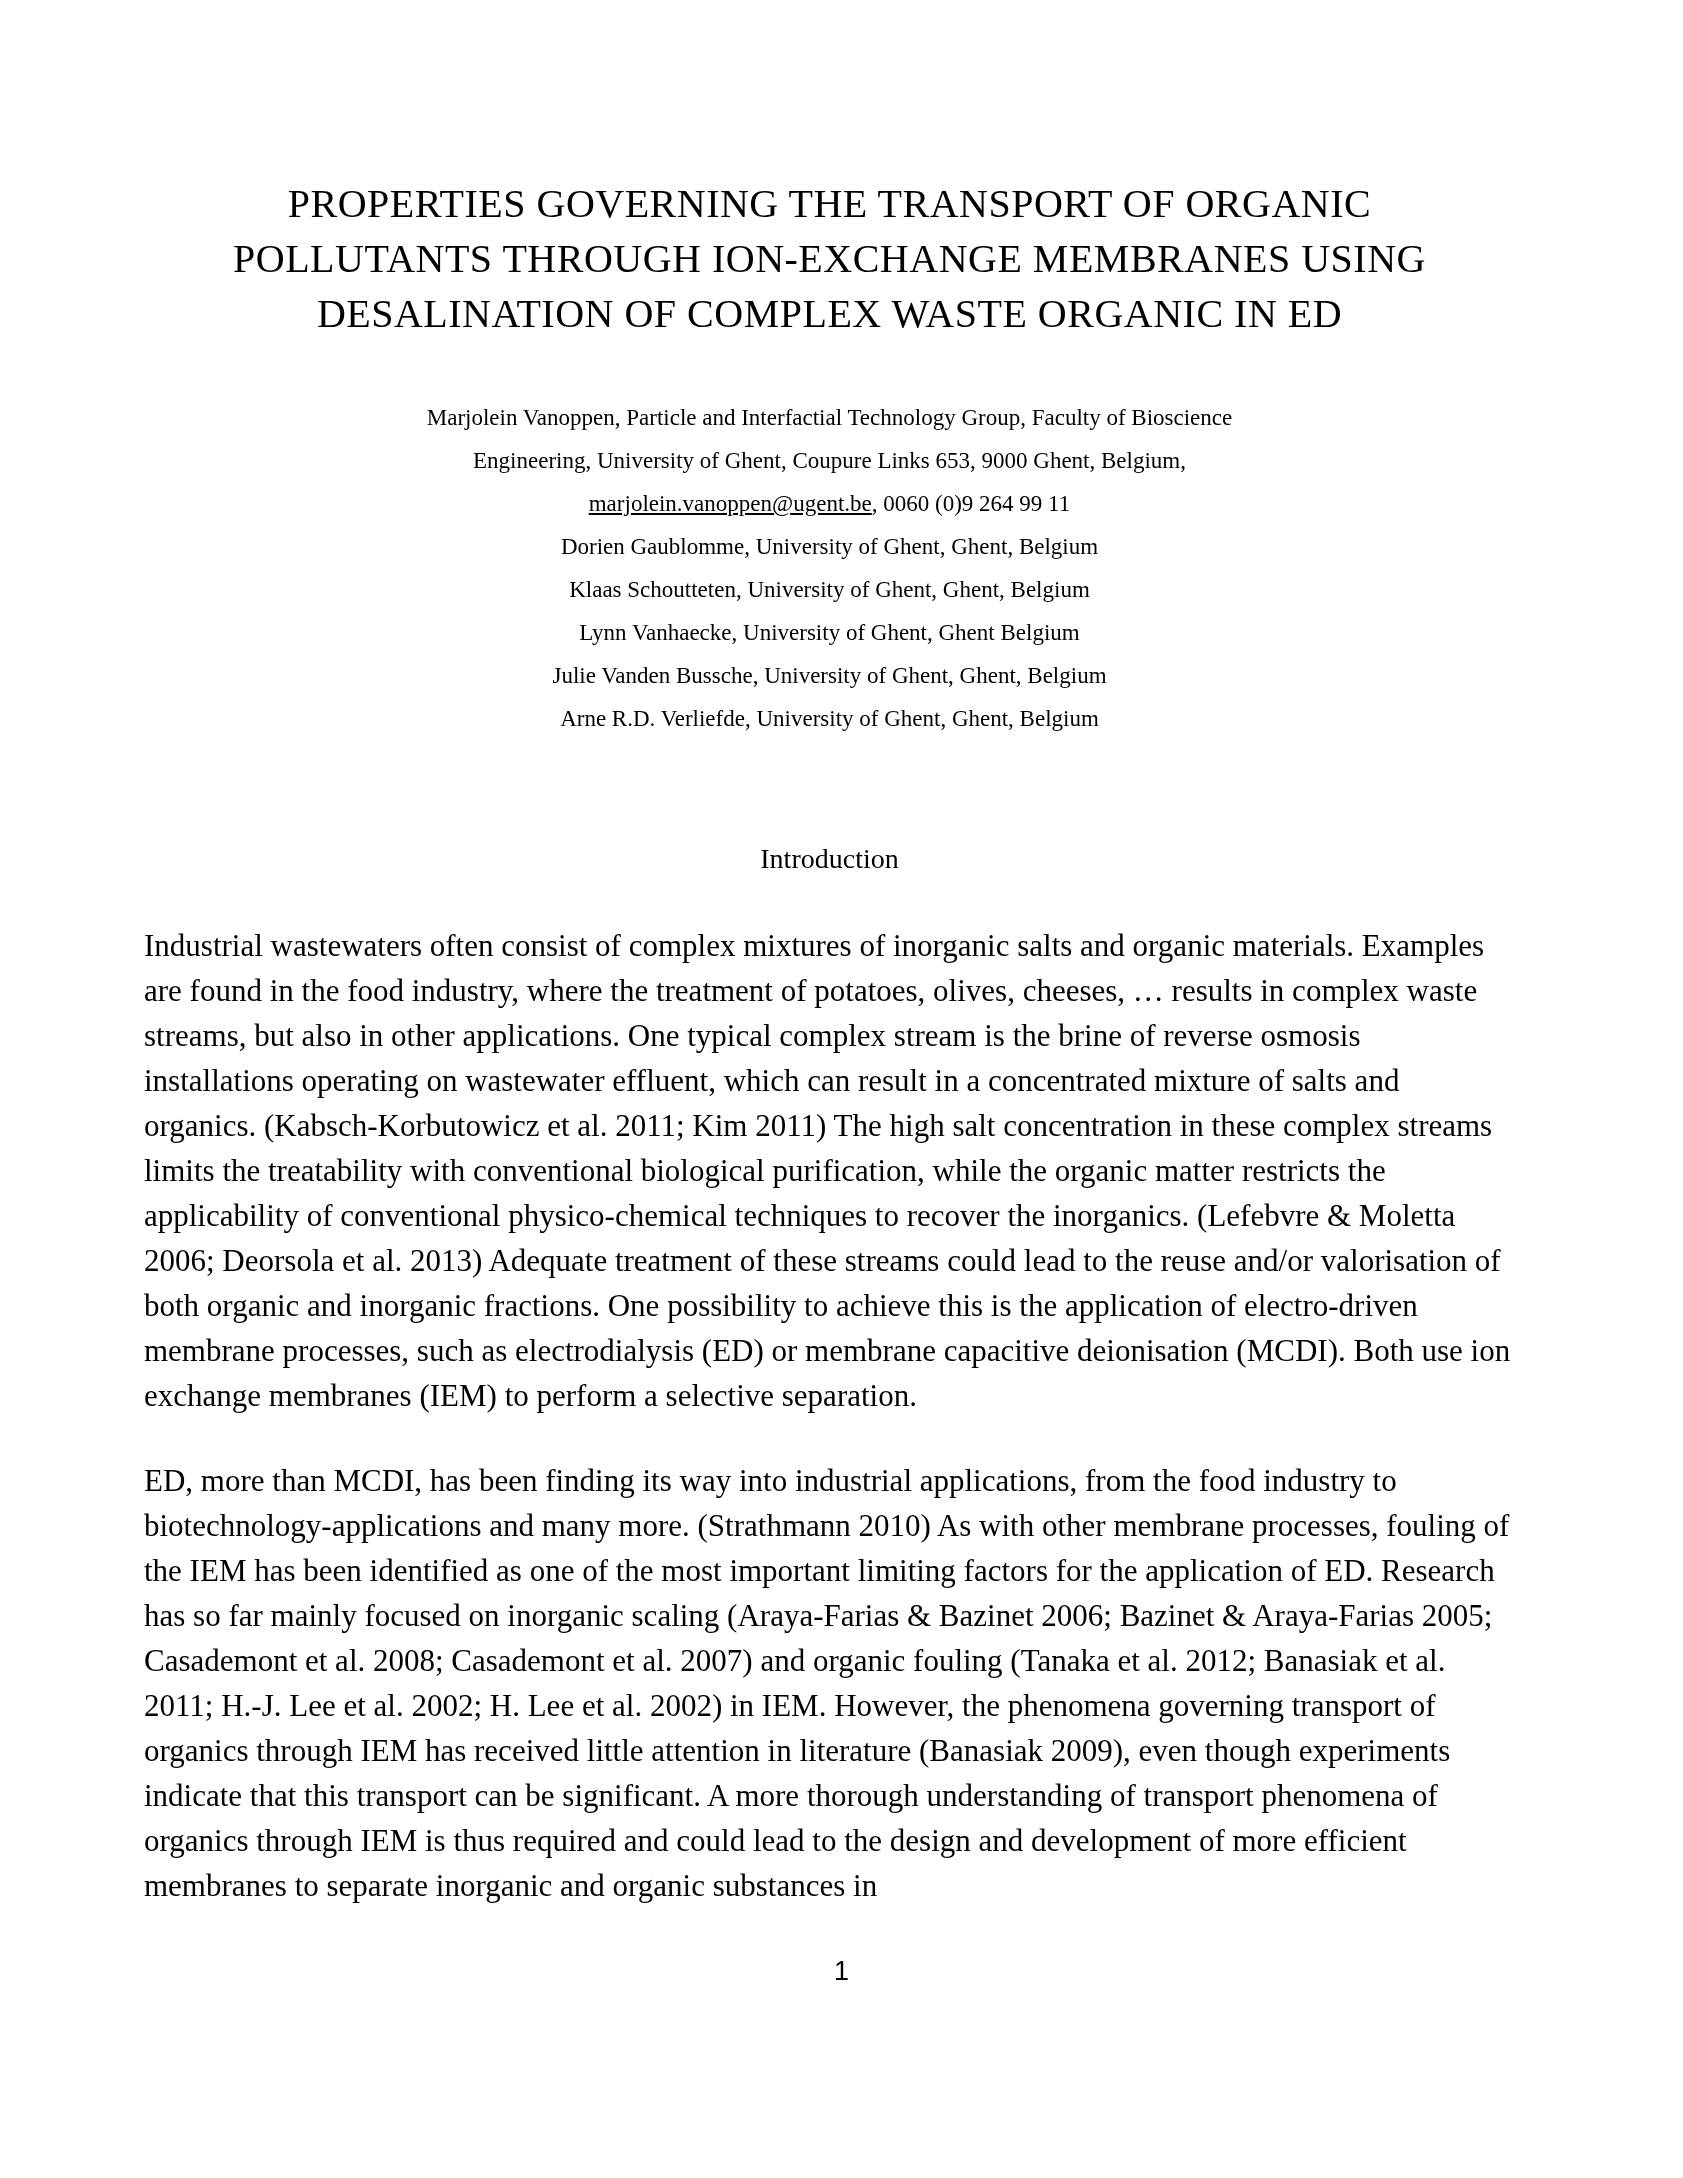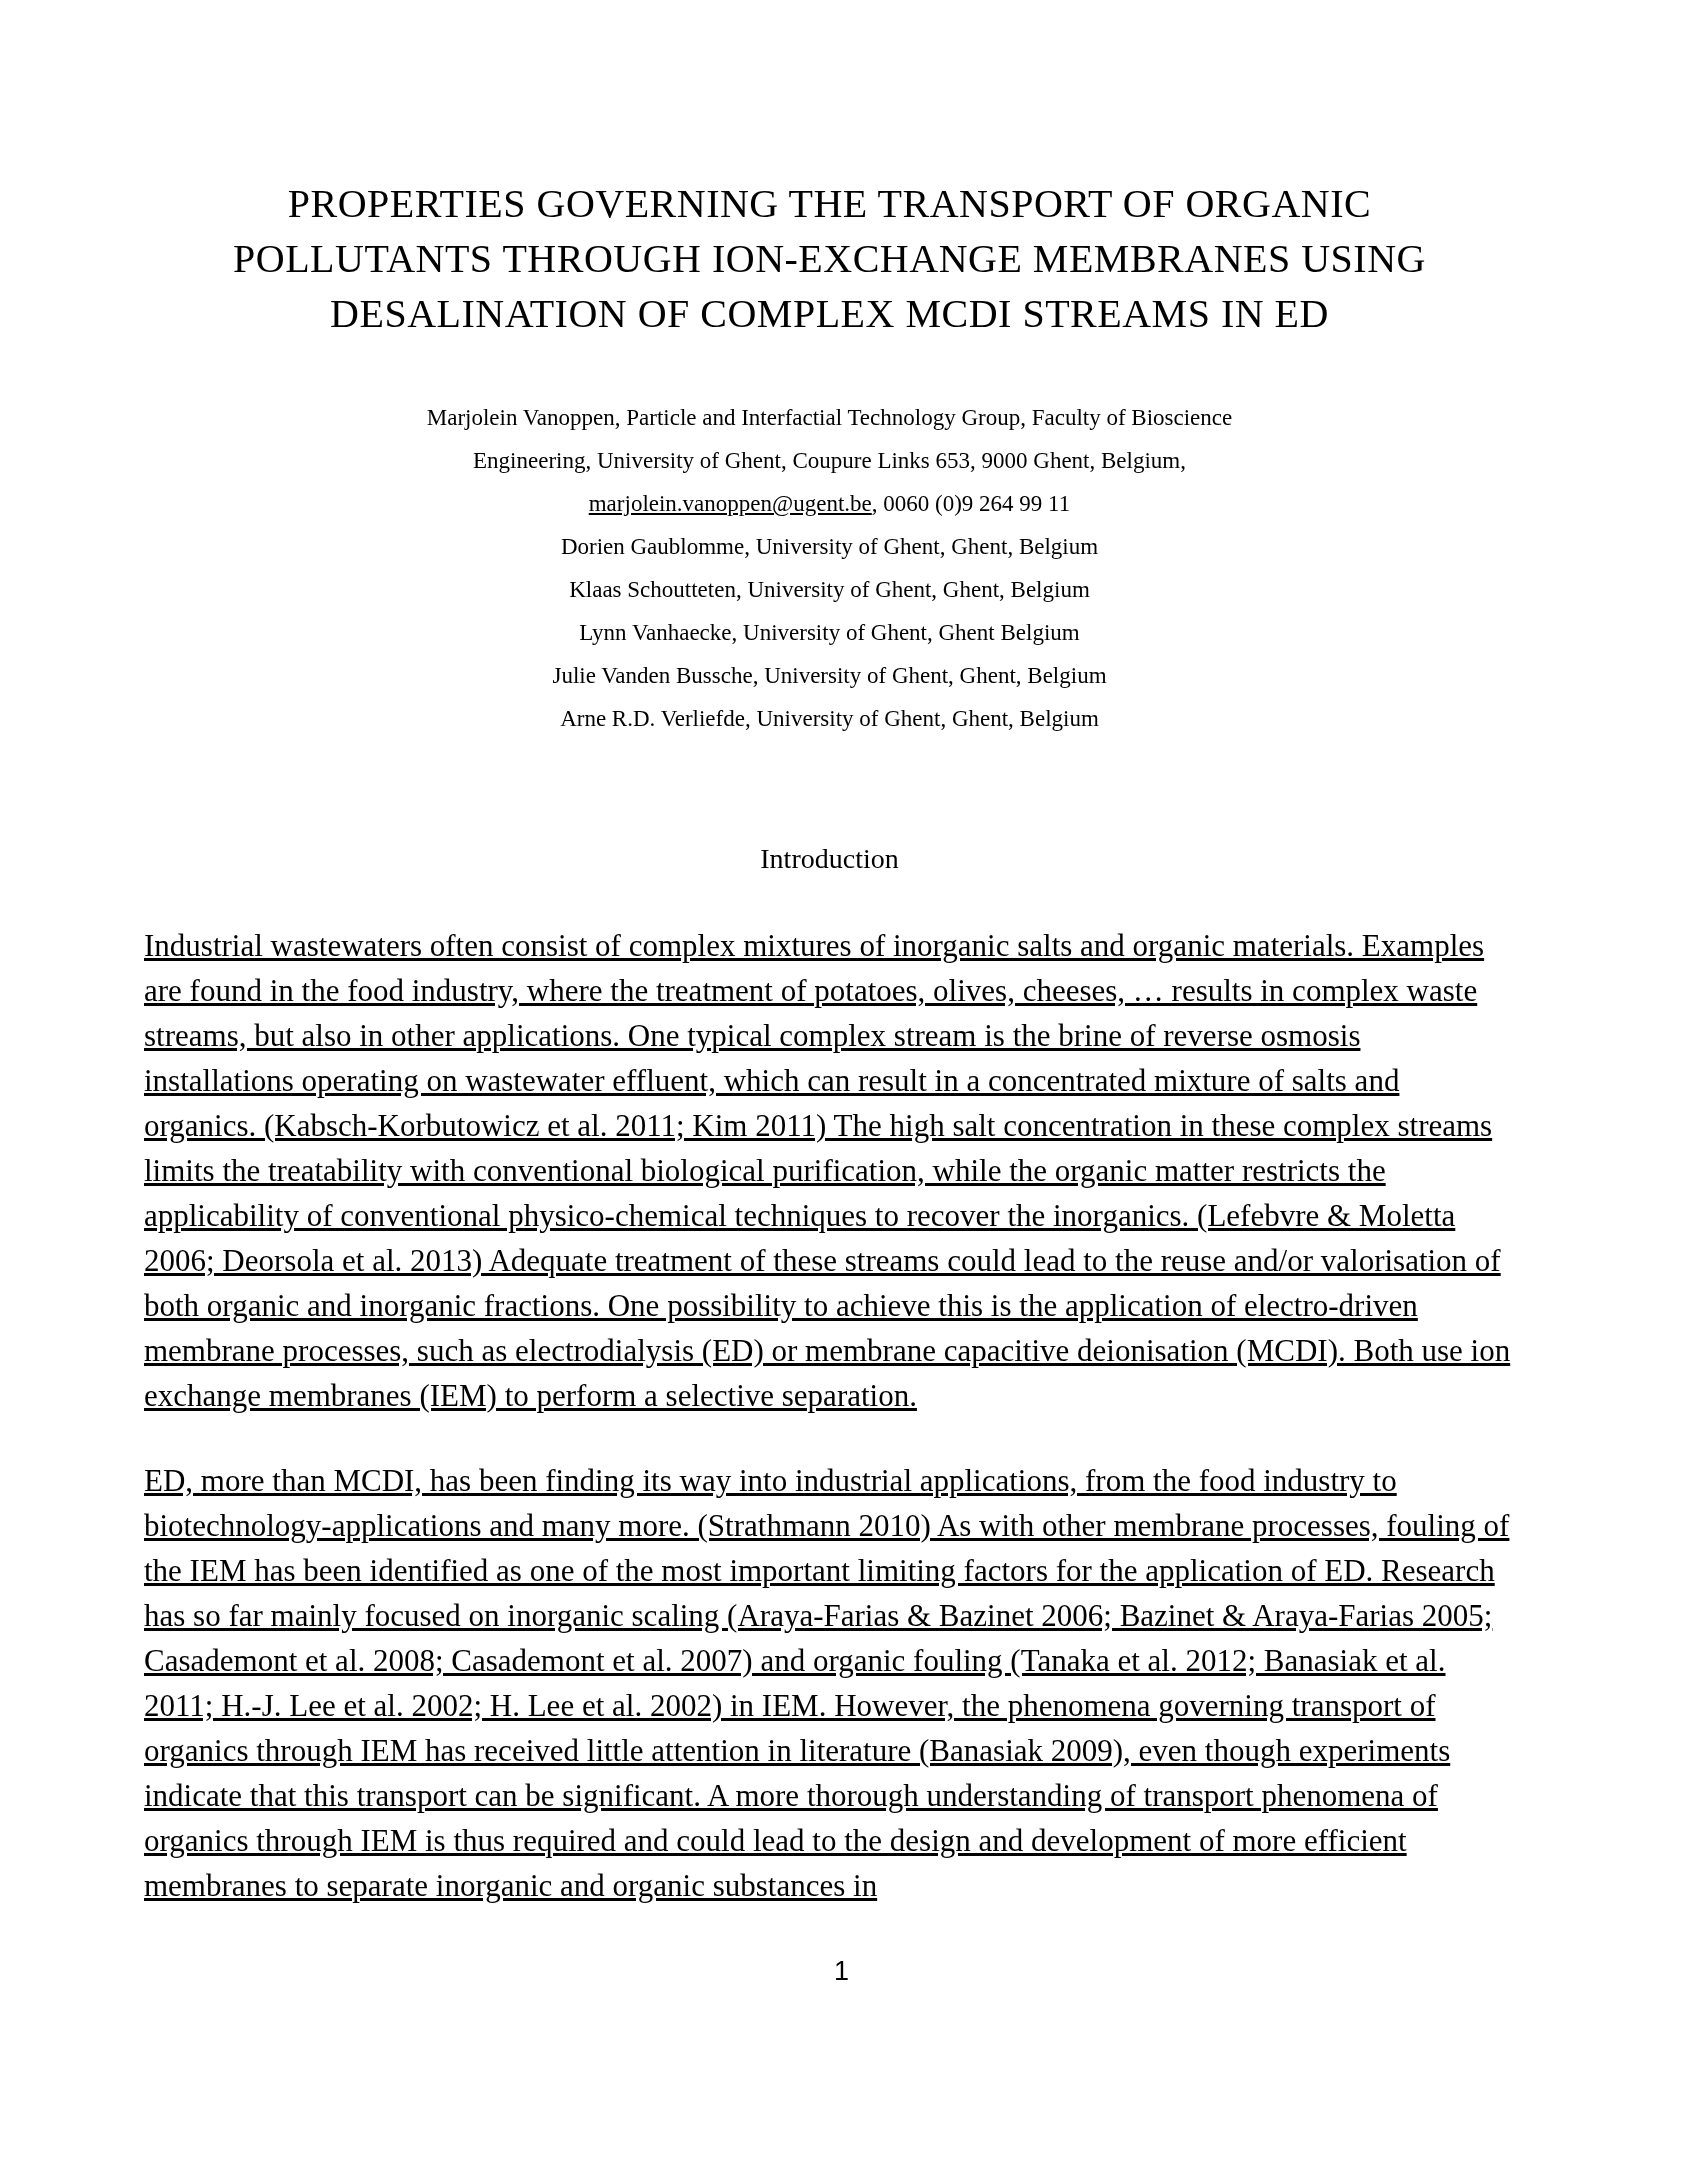--- a/index.html
+++ b/index.html
@@ -44,21 +44,20 @@
     font-size: 28px;
     font-weight: 400;
     line-height: 40px;
     text-align: center;
   }
   .body-para {
     margin: 44px 0 0 0;
     font-size: 31px;
     line-height: 45px;
     text-align: left;
-    text-decoration: underline;
   }
   .body-para + .body-para {
     margin-top: 40px;
   }
   .page-footer {
     position: absolute;
     left: 0;
     right: 0;
     bottom: 139px;
     text-align: center;
@@ -68,21 +67,21 @@
   }
 </style>
 </head>
 <body>
 
 <div class="page">
 
   <h1 class="title">
     <span class="title-line">PROPERTIES GOVERNING THE TRANSPORT OF ORGANIC</span>
     <span class="title-line">POLLUTANTS THROUGH ION-EXCHANGE MEMBRANES USING</span>
-    <span class="title-line">DESALINATION OF COMPLEX MCDI STREAMS IN ED</span>
+    <span class="title-line">DESALINATION OF COMPLEX WASTE ORGANIC IN ED</span>
   </h1>
 
   <div class="authors">
     <span class="author-line">Marjolein Vanoppen, Particle and Interfactial Technology Group, Faculty of Bioscience</span>
     <span class="author-line">Engineering, University of Ghent, Coupure Links 653, 9000 Ghent, Belgium,</span>
     <span class="author-line"><a class="email-link">marjolein.vanoppen@ugent.be</a><span>, 0060 (0)9 264 99 11</span></span>
     <span class="author-line">Dorien Gaublomme, University of Ghent, Ghent, Belgium</span>
     <span class="author-line">Klaas Schoutteten, University of Ghent, Ghent, Belgium</span>
     <span class="author-line">Lynn Vanhaecke, University of Ghent, Ghent Belgium</span>
     <span class="author-line">Julie Vanden Bussche, University of Ghent, Ghent, Belgium</span>

